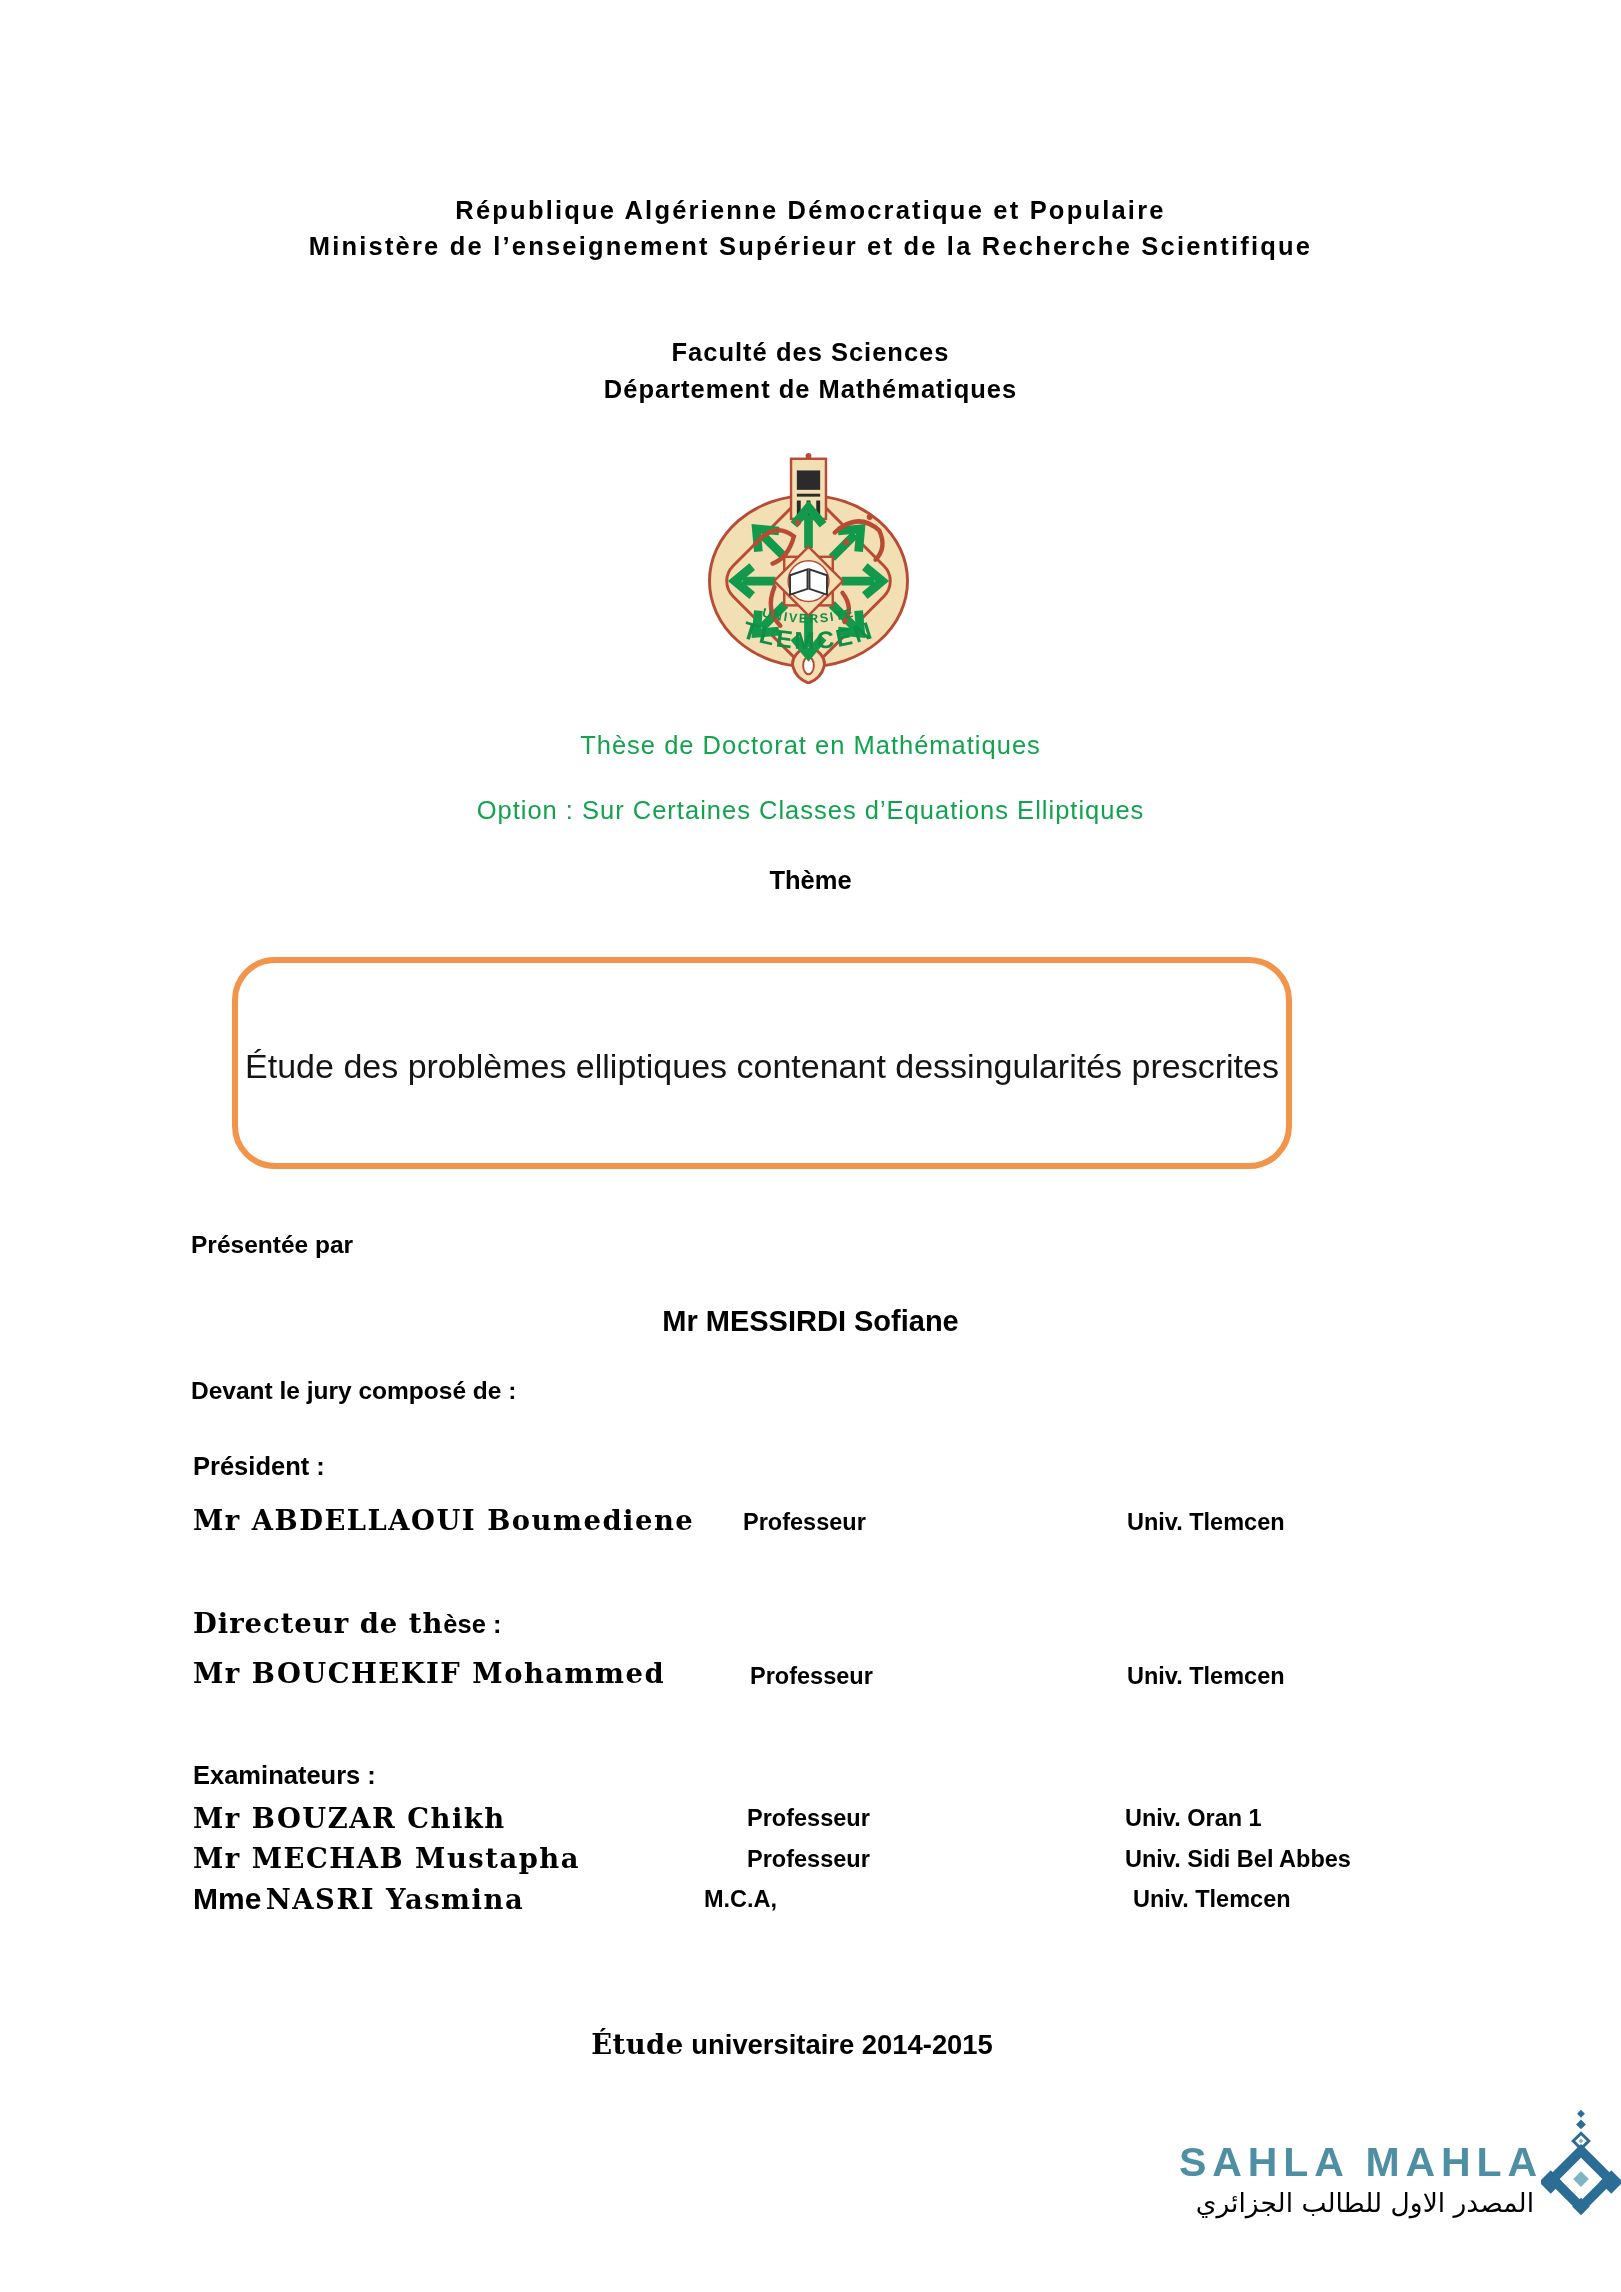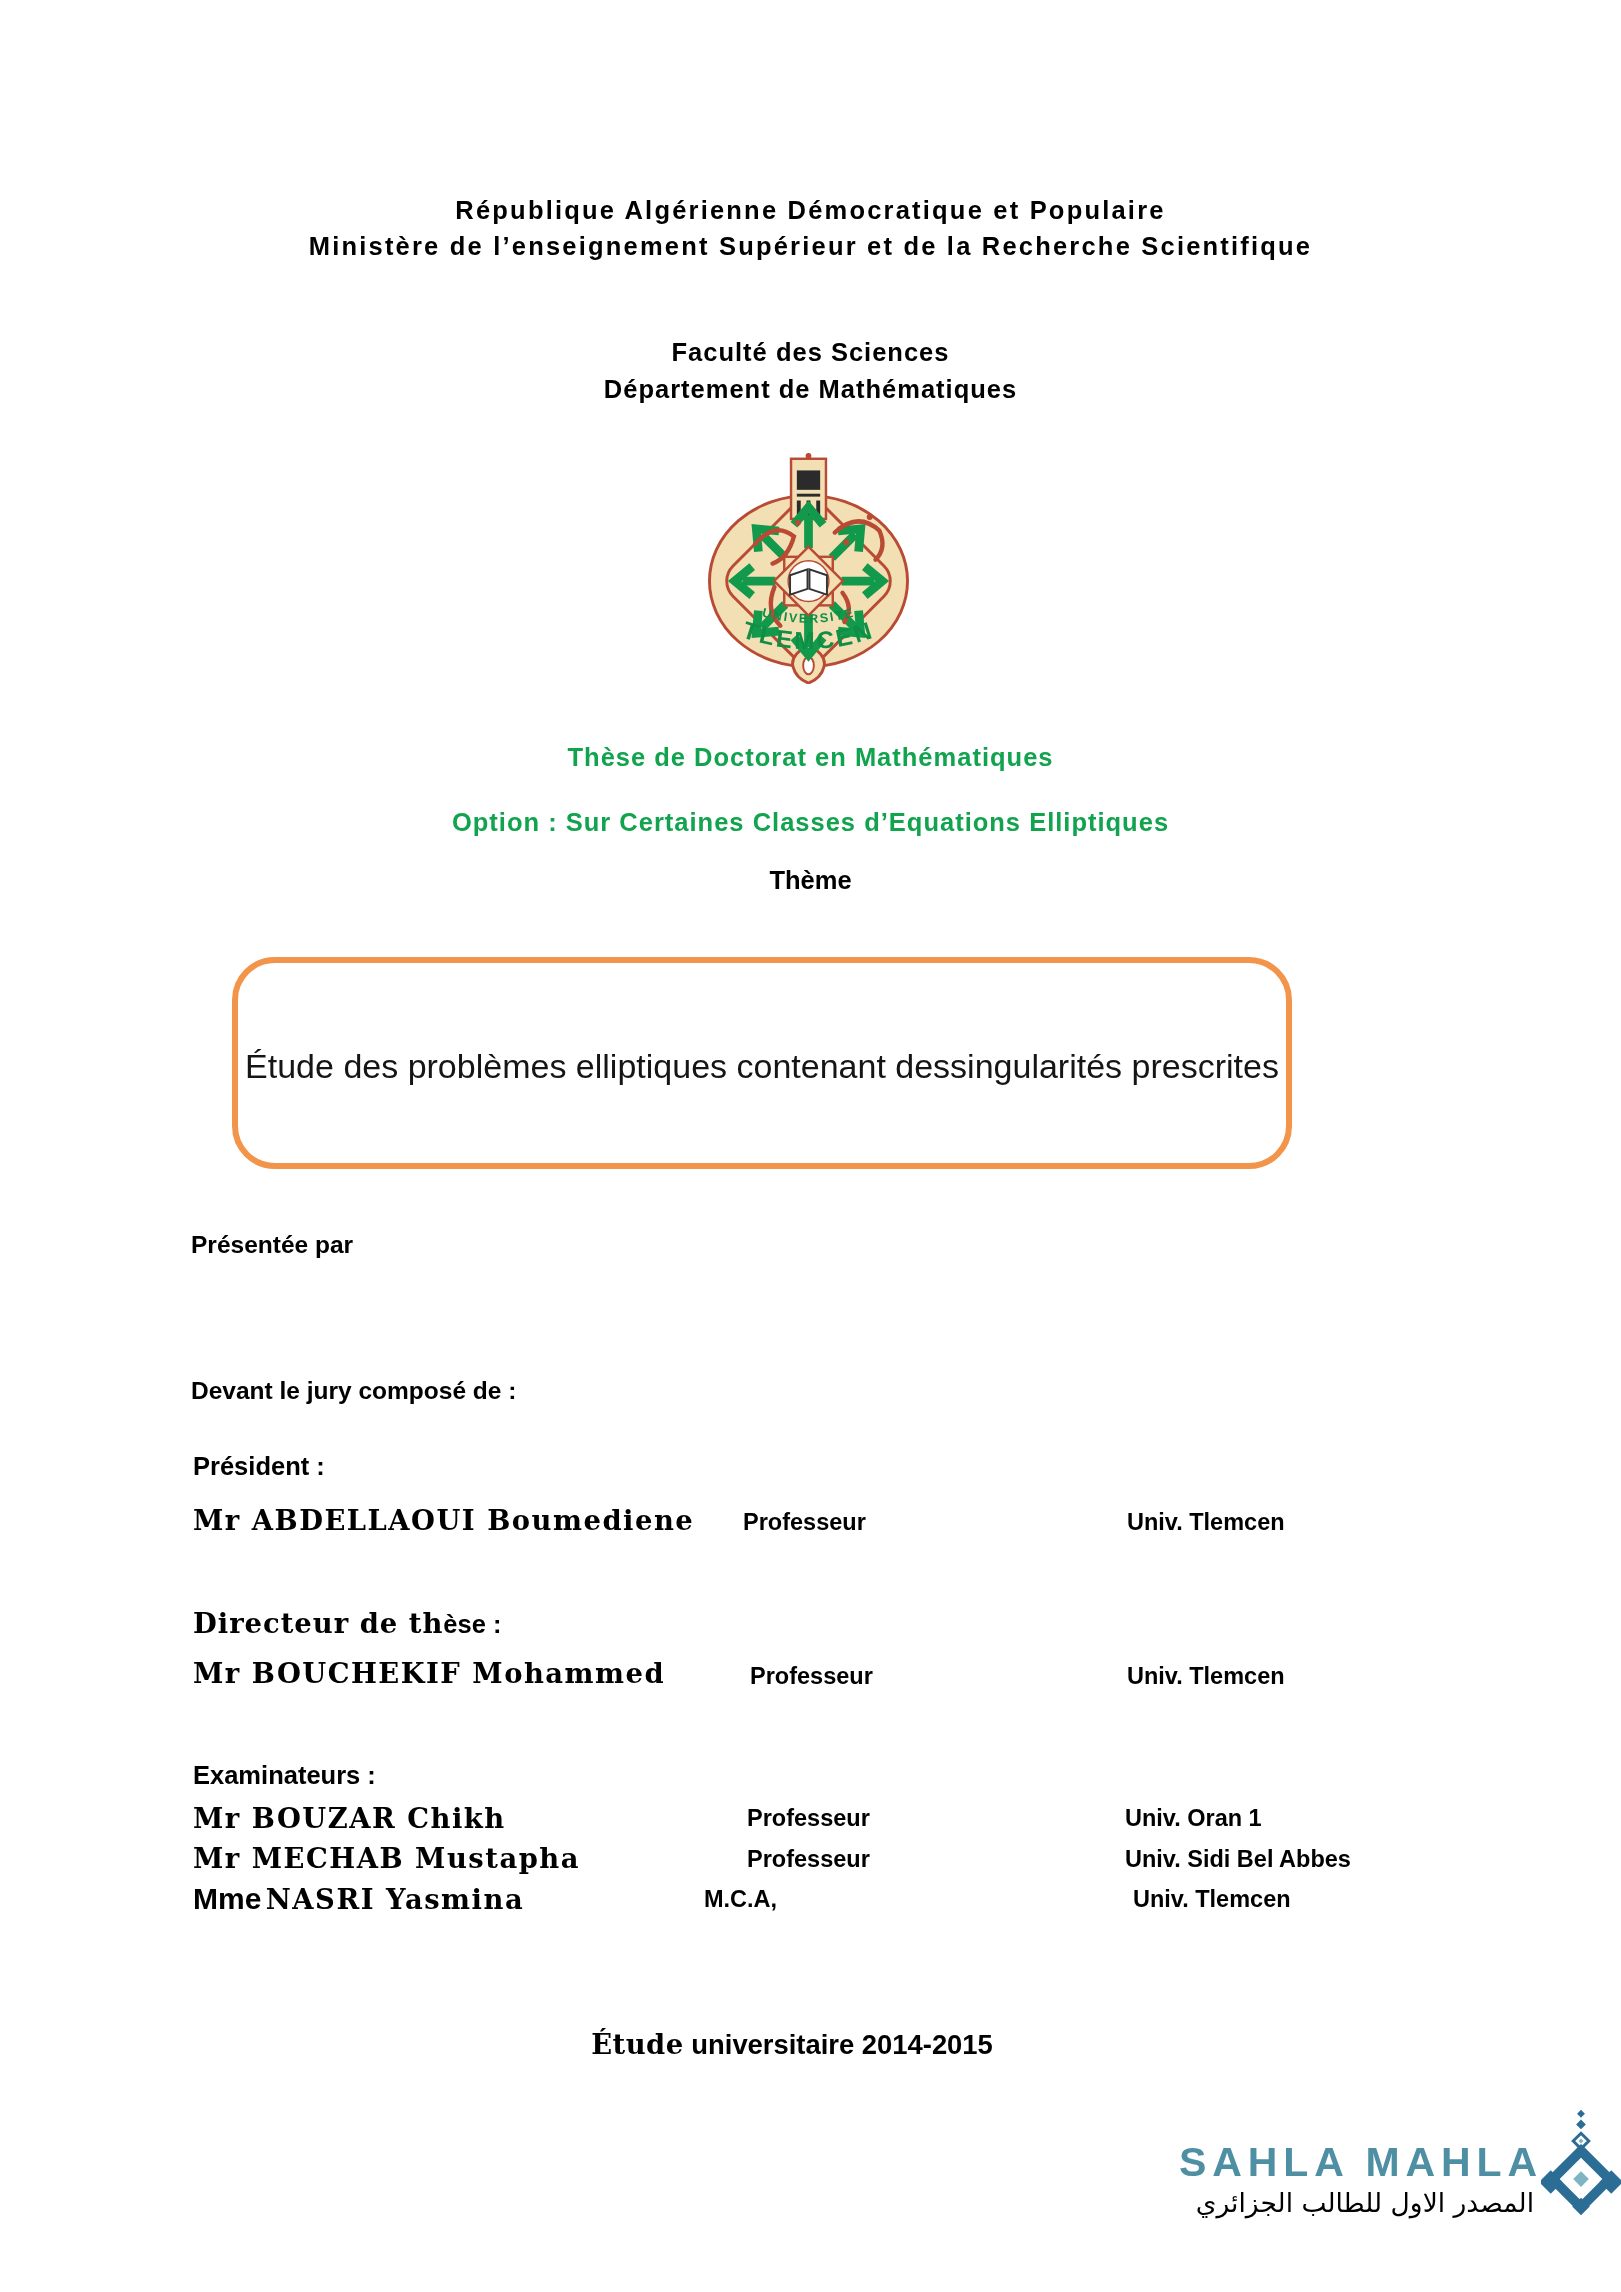--- a/index.html
+++ b/index.html
@@ -9,21 +9,21 @@
     background:#ffffff;
     font-family:"Liberation Sans",sans-serif;
     color:#000;
     overflow:hidden;
   }
   .abs{position:absolute;}
   .centered{left:0;right:0;text-align:center;}
   .sans-b{font-family:"Liberation Sans",sans-serif;font-weight:bold;}
   .serif-b{font-family:"DejaVu Serif","Liberation Serif",serif;font-weight:bold;letter-spacing:1.5px;}
   .hdr{font-size:25.5px;letter-spacing:2.2px;font-weight:bold;}
-  .green-line{font-size:25.5px;letter-spacing:1px;font-weight:bold;margin-top:12px;}
+  .green-line{font-size:25.5px;letter-spacing:1px;font-weight:normal;}
   .title-box{
     left:232px;top:957px;width:1060px;height:212px;
     border:6.9px solid #F2944A;border-radius:43px;
     box-sizing:border-box;
     display:flex;flex-direction:row;justify-content:center;align-items:center;
     padding-top:5.9px;
   }
   .title-line{
     font-family:"Liberation Sans",sans-serif;
     font-weight:400;font-size:34px;line-height:54px;color:#151515;
@@ -136,20 +136,21 @@
   <div class="abs centered green-line" style="top:796px;color:#12A34E;">Option : Sur Certaines Classes d’Equations Elliptiques</div>
 
   <div class="abs centered sans-b" style="top:866px;font-size:25.5px;">Thème</div>
 
   <div class="abs title-box">
     <div class="title-line">Étude des problèmes elliptiques contenant des</div>
     <div class="title-line">singularités prescrites</div>
   </div>
 
   <div class="abs sans-b" style="left:191px;top:1231px;font-size:24.5px;">Présentée par</div>
+  <div class="abs centered sans-b" style="top:1305px;font-size:29px;">Mr MESSIRDI Sofiane</div>
 
   <div class="abs sans-b" style="left:191px;top:1377px;font-size:24.5px;">Devant le jury composé de :</div>
 
   <div class="abs sans-b jury-label" style="left:193px;top:1452px;">Président :</div>
   <div class="abs serif-b jury-name" style="left:193px;top:1504px;">Mr ABDELLAOUI Boumediene</div>
   <div class="abs sans-b jury-role" style="left:743px;top:1509px;">Professeur</div>
   <div class="abs sans-b jury-univ" style="left:1127px;top:1509px;">Univ. Tlemcen</div>
 
   <div class="abs" style="left:193px;top:1607px;">
     <span class="serif-b" style="font-size:27.4px;letter-spacing:1px;">Directeur de th</span><span class="sans-b" style="font-size:25.5px;">èse :</span>

